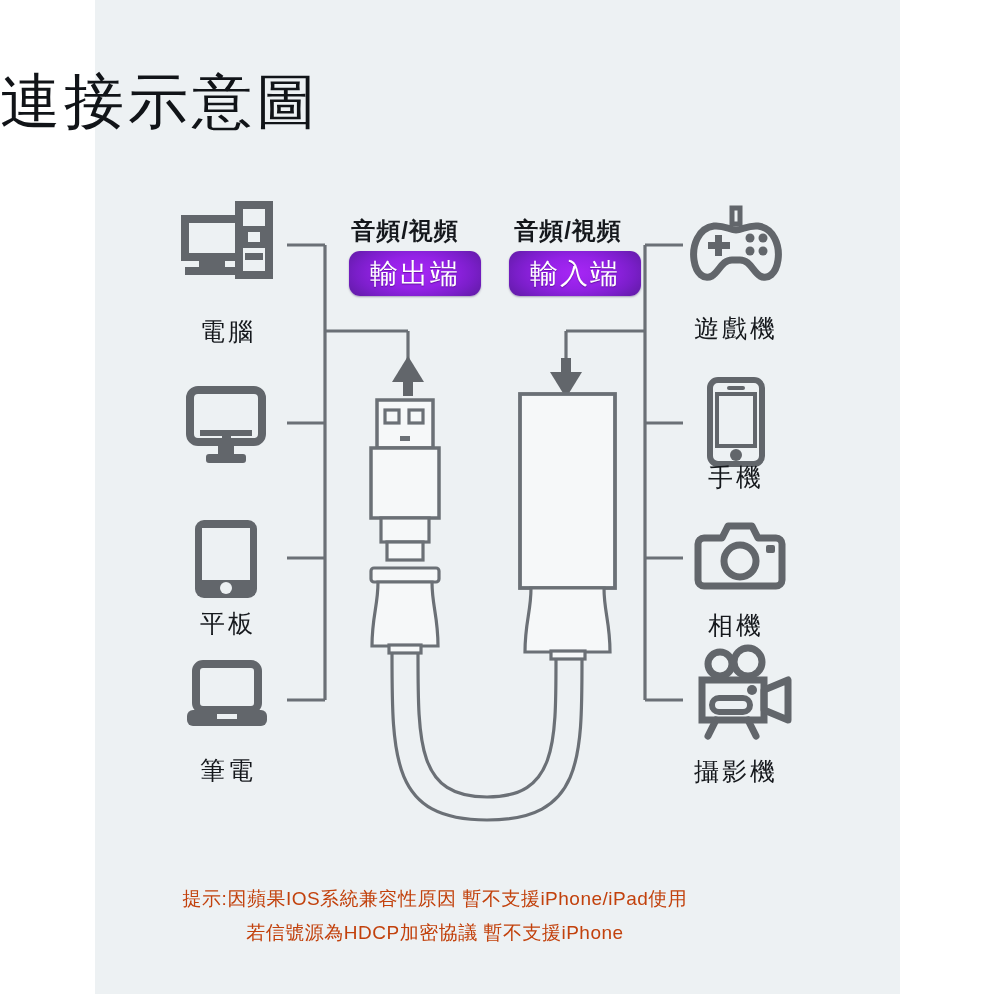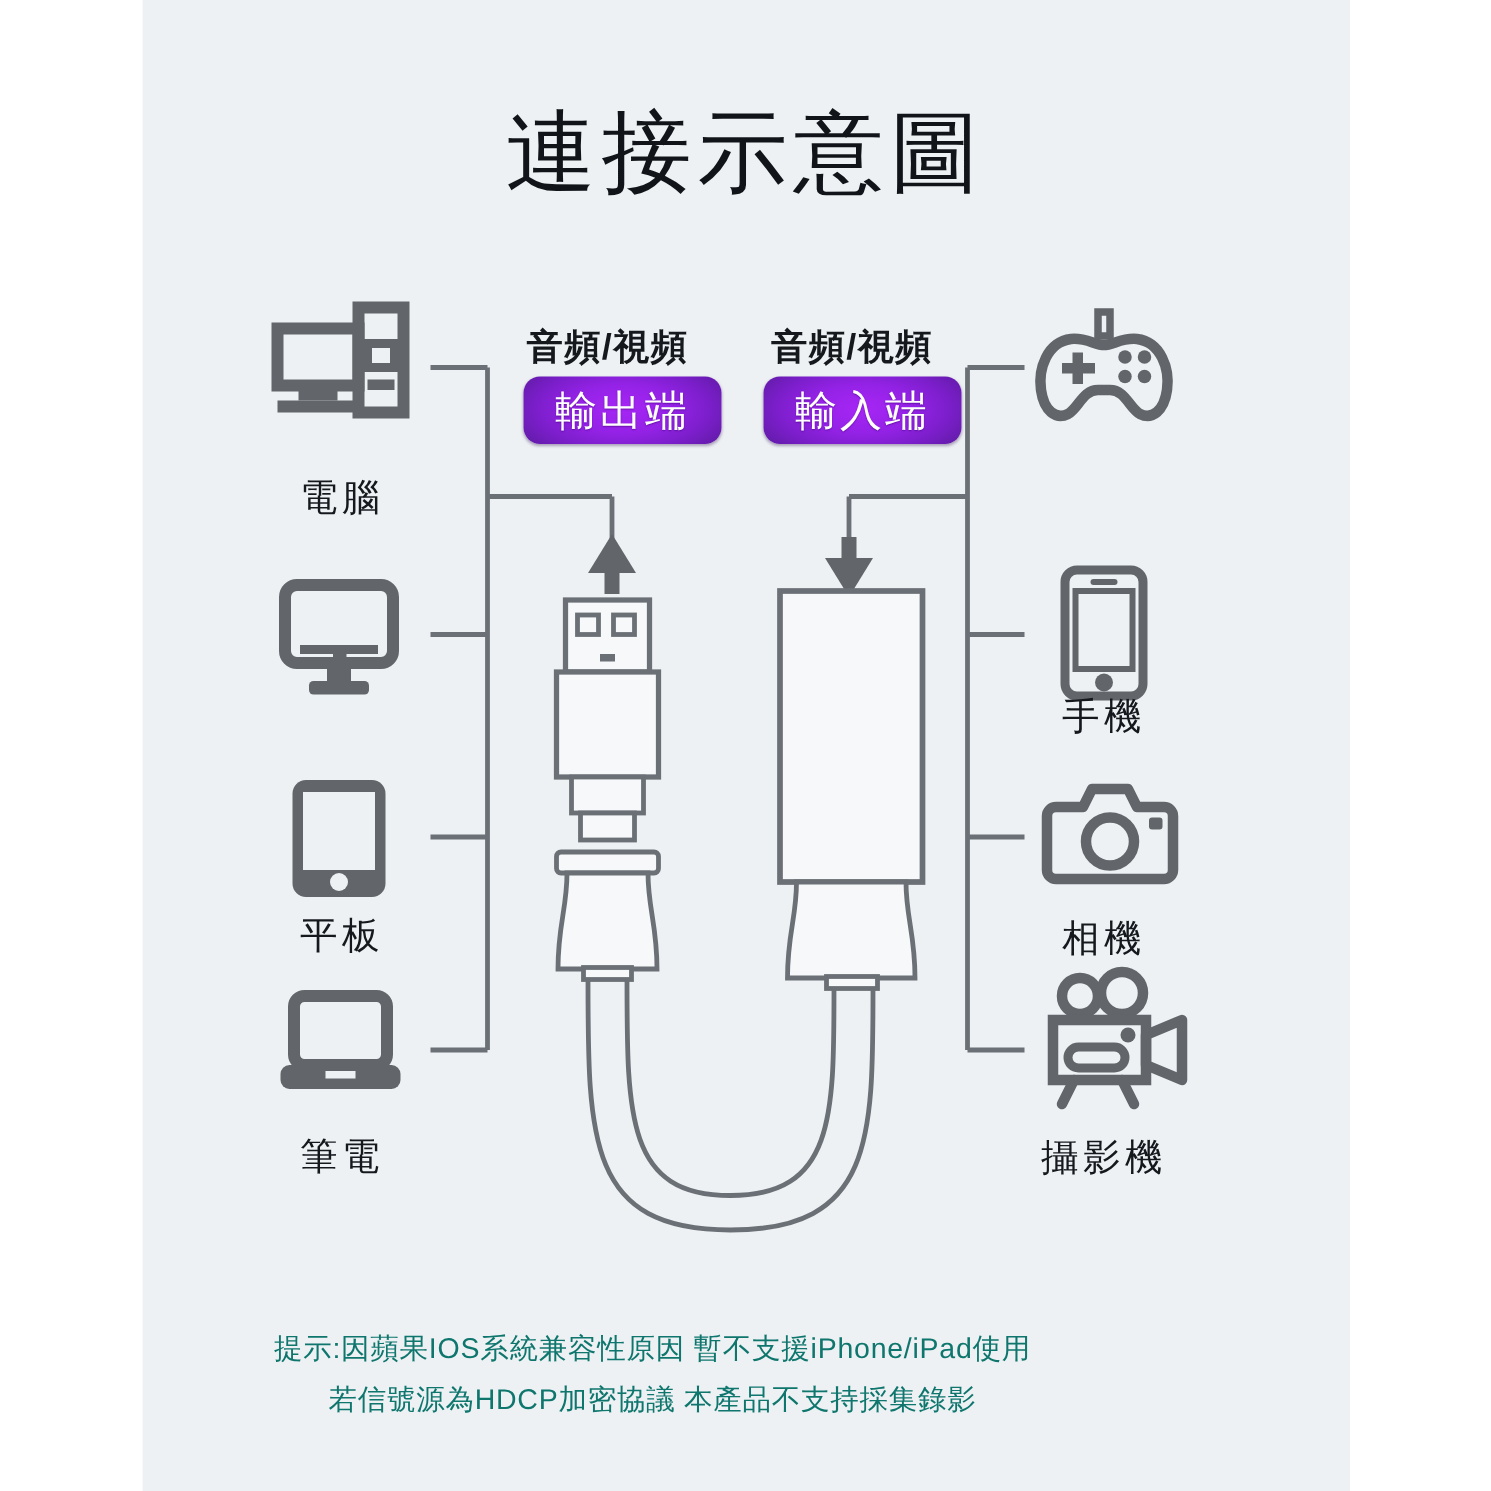--- a/index.html
+++ b/index.html
@@ -32,21 +32,21 @@
     left: 0;
     top: 0;
     width: 994px;
     height: 994px;
   }
   .title {
     position: absolute;
     left: 0;
     top: 62px;
     width: 994px;
-    text-align: center;
+    text-align: left;
     font-size: 60px;
     letter-spacing: 4px;
     color: #111418;
     font-weight: 400;
     white-space: nowrap;
   }
   .dev-label {
     position: absolute;
     text-align: center;
     font-size: 25px;
@@ -82,21 +82,21 @@
     letter-spacing: 2px;
     text-shadow: 0 1px 1px rgba(60,0,110,0.55);
     box-sizing: border-box;
   }
   .note {
     position: absolute;
     width: 870px;
     left: 0;
     text-align: center;
     font-size: 19px;
-    color: #0f766e;
+    color: #c2410c;
     letter-spacing: 0.5px;
     white-space: nowrap;
   }
 </style>
 </head>
 <body>
 
 <div id="stage">
 
   <div id="panel"></div>
@@ -233,20 +233,21 @@
   <div class="port-cap" style="left:305px; top:215px;">音頻/視頻</div>
   <div class="badge" style="left:349px; top:251px;">輸出端</div>
 
   <div class="port-cap" style="left:468px; top:215px;">音頻/視頻</div>
   <div class="badge" style="left:509px; top:251px;">輸入端</div>
 
   <div class="dev-label" style="left:128px; top:303px;">電腦</div>
   <div class="dev-label" style="left:128px; top:595px;">平板</div>
   <div class="dev-label" style="left:128px; top:742px;">筆電</div>
 
+  <div class="dev-label" style="left:636px; top:300px;">遊戲機</div>
   <div class="dev-label" style="left:636px; top:449px;">手機</div>
   <div class="dev-label" style="left:636px; top:597px;">相機</div>
   <div class="dev-label" style="left:636px; top:743px;">攝影機</div>
 
   <div class="note" style="top:886px;">提示:因蘋果IOS系統兼容性原因 暫不支援iPhone/iPad使用</div>
-  <div class="note" style="top:920px;">若信號源為HDCP加密協議 本產品不支持採集錄影</div>
+  <div class="note" style="top:920px;">若信號源為HDCP加密協議 暫不支援iPhone</div>
 
 </div>
 
 </body></html>

